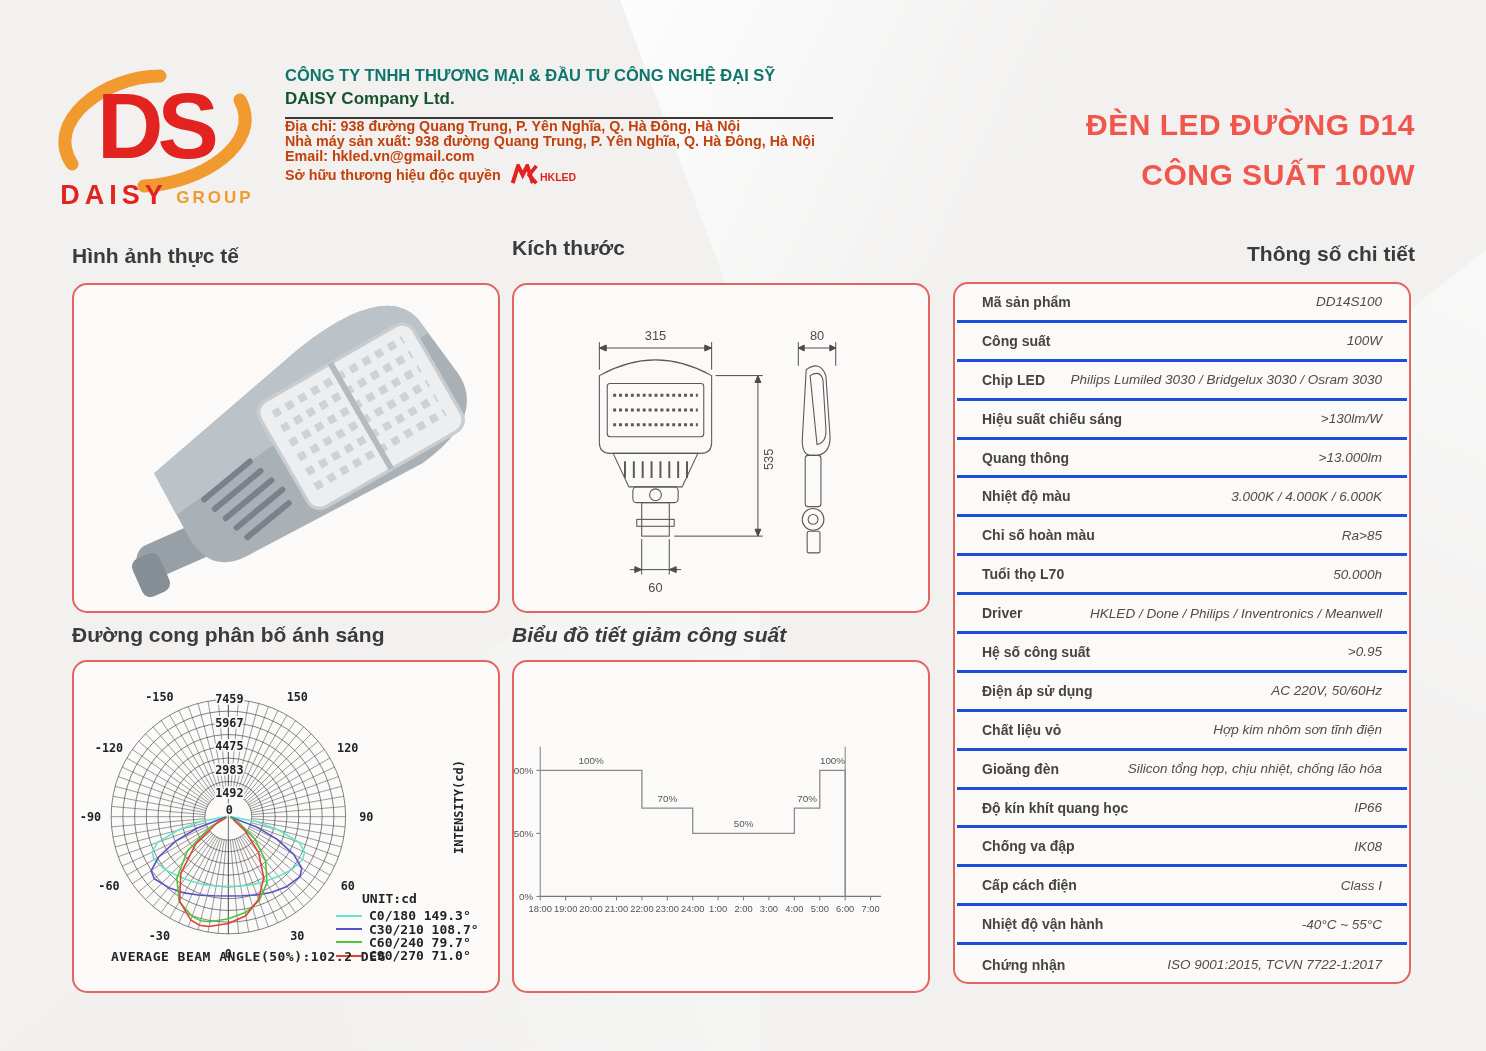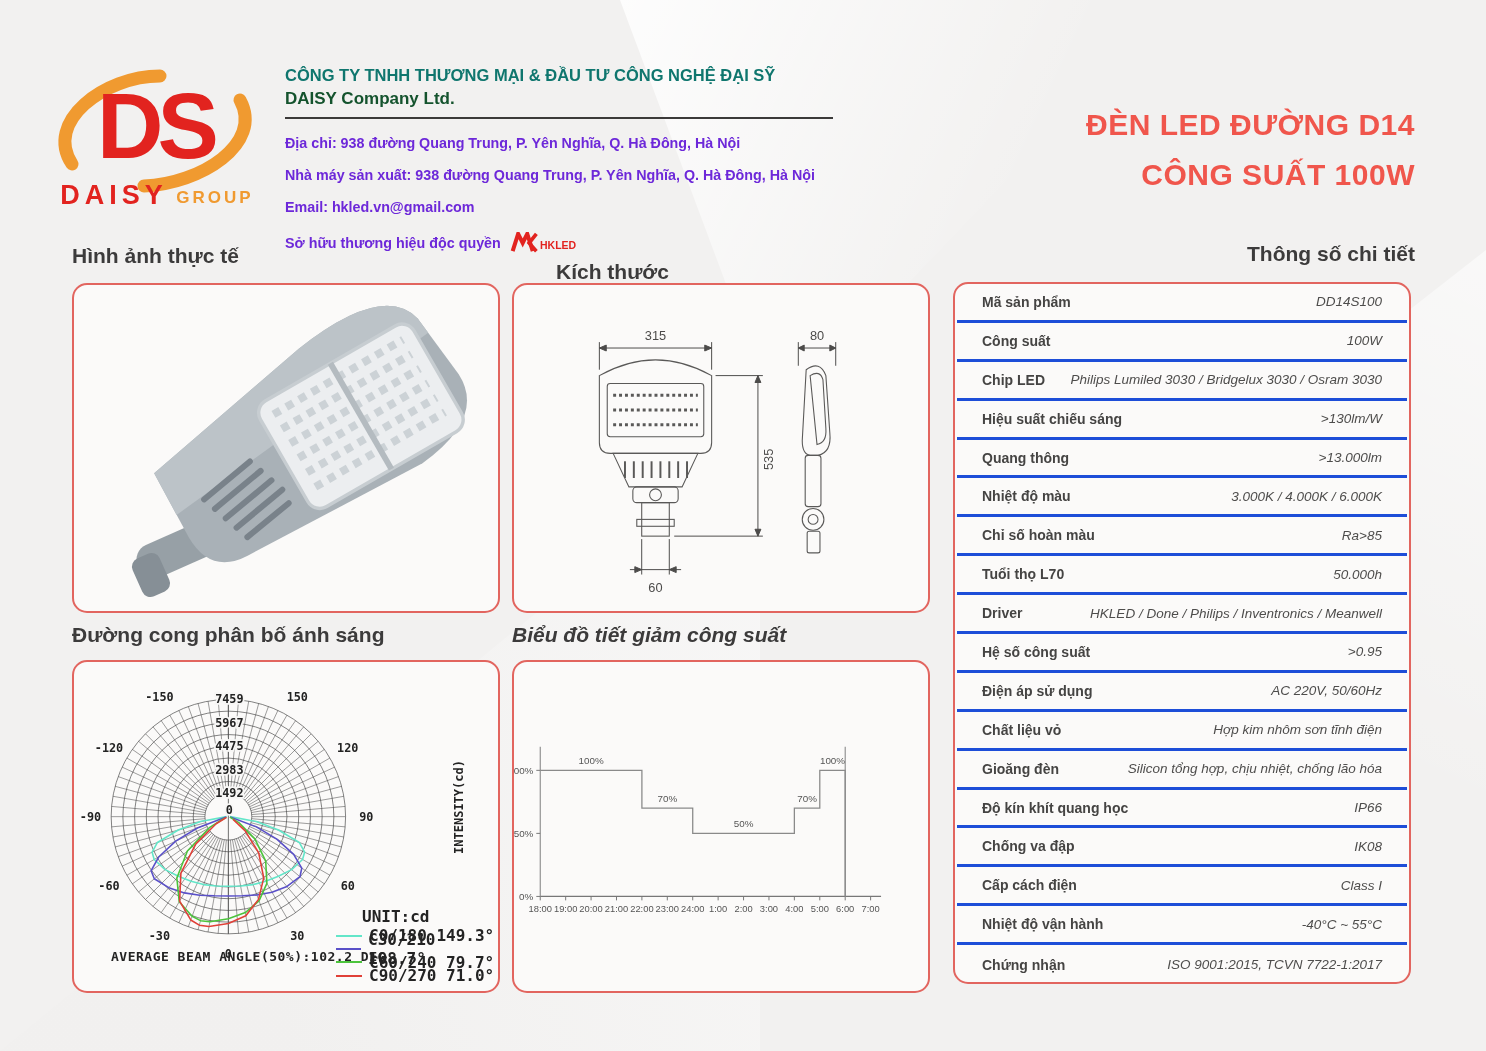--- a/index.html
+++ b/index.html
@@ -13,38 +13,38 @@
   .bg-1 { left:620px; top:0; width:560px; height:420px; background:linear-gradient(115deg, rgba(255,255,255,.85), rgba(255,255,255,0) 65%); clip-path:polygon(0 0,100% 0,28% 100%); }
   .bg-2 { left:0; top:430px; width:760px; height:621px; background:linear-gradient(250deg, rgba(255,255,255,.7), rgba(236,235,234,.25) 70%); clip-path:polygon(0 100%,100% 0,100% 100%); opacity:.6; }
   .bg-3 { left:1050px; top:250px; width:436px; height:620px; background:linear-gradient(205deg, rgba(255,255,255,.8), rgba(238,237,236,0) 70%); clip-path:polygon(100% 0,100% 100%,0 55%); opacity:.7; }
 
   
   .logo-box { position:absolute; left:52px; top:60px; width:206px; height:152px; }
   .company { position:absolute; left:285px; top:64px; width:560px; }
   .co-vi { font-size:16.5px; font-weight:bold; color:#0f766e; line-height:23px; }
   .co-en { font-size:17px; font-weight:bold; color:#14532d; line-height:23px; }
   .header-rule { margin-top:7px; width:548px; border-top:2px solid #3b3a39; }
-  .co-line { margin-top:17px; font-size:14.3px; font-weight:bold; color:#6d28d9; line-height:15px; }
+  .co-line { margin-top:0; font-size:14.3px; font-weight:bold; color:#c2410c; line-height:15px; }
   .tm-row { display:flex; align-items:center; gap:8px; }
   .product-title { position:absolute; right:71px; top:100px; text-align:right; color:#f0564c; font-size:30px; font-weight:bold; line-height:50px; letter-spacing:.5px; }
 
   .section-title { position:absolute; font-size:21px; font-weight:bold; color:#3c3b3b; }
   .card { position:absolute; background:#fbfaf9; border:2.5px solid #e2655f; border-radius:15px; }
 
   
   .spec-card { left:953px; top:282px; width:458px; height:702px; padding:0 2px; }
   .spec-row { display:flex; justify-content:space-between; align-items:center; height:38.9px; padding:0 25px; border-bottom:3px solid #1d4ed8; }
   .spec-row:last-child { border-bottom:none; }
   .spec-label { font-size:14px; font-weight:bold; color:#454443; white-space:nowrap; }
   .spec-value { font-size:13.5px; font-style:italic; color:#4e4d4c; text-align:right; }
 
   
   .pl-lbl { font-family:"DejaVu Sans Mono", monospace; font-size:12px; font-weight:bold; fill:#232323; }
   .pl-r { paint-order:stroke; stroke:#f7f6f5; stroke-width:3.5px; }
-  .polar-legend { position:absolute; left:262px; top:245px; font-family:"DejaVu Sans Mono", monospace; font-size:16px; font-weight:bold; color:#232323; }
+  .polar-legend { position:absolute; left:262px; top:229px; font-family:"DejaVu Sans Mono", monospace; font-size:13px; font-weight:bold; color:#232323; }
   .polar-unit { margin:0 0 3px 26px; }
   .leg-item { display:flex; align-items:center; height:13.4px; }
   .leg-line { display:inline-block; width:26px; height:2px; margin-right:7px; }
   .polar-intensity { position:absolute; left:330px; top:138px; width:110px; transform:rotate(-90deg); transform-origin:center; font-family:"DejaVu Sans Mono", monospace; font-size:12px; font-weight:bold; color:#232323; text-align:center; }
   .polar-footer { position:absolute; left:37px; top:287px; font-family:"DejaVu Sans Mono", monospace; font-size:13px; font-weight:bold; color:#232323; letter-spacing:.5px; }
 
   .st-lbl { font-family:"Liberation Sans", sans-serif; font-size:9.5px; fill:#555; }
   .st-pct { font-family:"Liberation Sans", sans-serif; font-size:10px; fill:#555; }
   .dim-txt { font-family:"Liberation Sans", sans-serif; font-size:13px; fill:#4c4b4a; }
 </style>
@@ -82,21 +82,21 @@
       </svg>
     </div>
   </div>
 
   <div class="product-title">
     <div>ĐÈN LED ĐƯỜNG D14</div>
     <div>CÔNG SUẤT 100W</div>
   </div>
 
   <div class="section-title" style="left:72px; top:244px;">Hình ảnh thực tế</div>
-  <div class="section-title" style="left:512px; top:260px;margin-left:44px;">Kích thước</div>
+  <div class="section-title" style="left:512px; top:236px;">Kích thước</div>
   <div class="section-title" style="right:71px; top:242px;">Thông số chi tiết</div>
   <div class="section-title" style="left:72px; top:623px;">Đường cong phân bố ánh sáng</div>
   <div class="section-title" style="left:512px; top:623px;font-style:italic;">Biểu đồ tiết giảm công suất</div>
 
   <div class="card" style="left:72px; top:283px; width:428px; height:330px;">
     <svg viewBox="0 0 428 330" width="423" height="325">
       <g transform="translate(238,158) rotate(-33)">
         <rect x="-216" y="4" width="104" height="36" rx="16" fill="#97a0a6" transform="rotate(9 -164 22)"></rect>
         <rect x="-224" y="6" width="30" height="42" rx="9" fill="#868f96" transform="rotate(9 -209 27)"></rect>
         <circle cx="-126" cy="24" r="27" fill="#7f888f"></circle>

